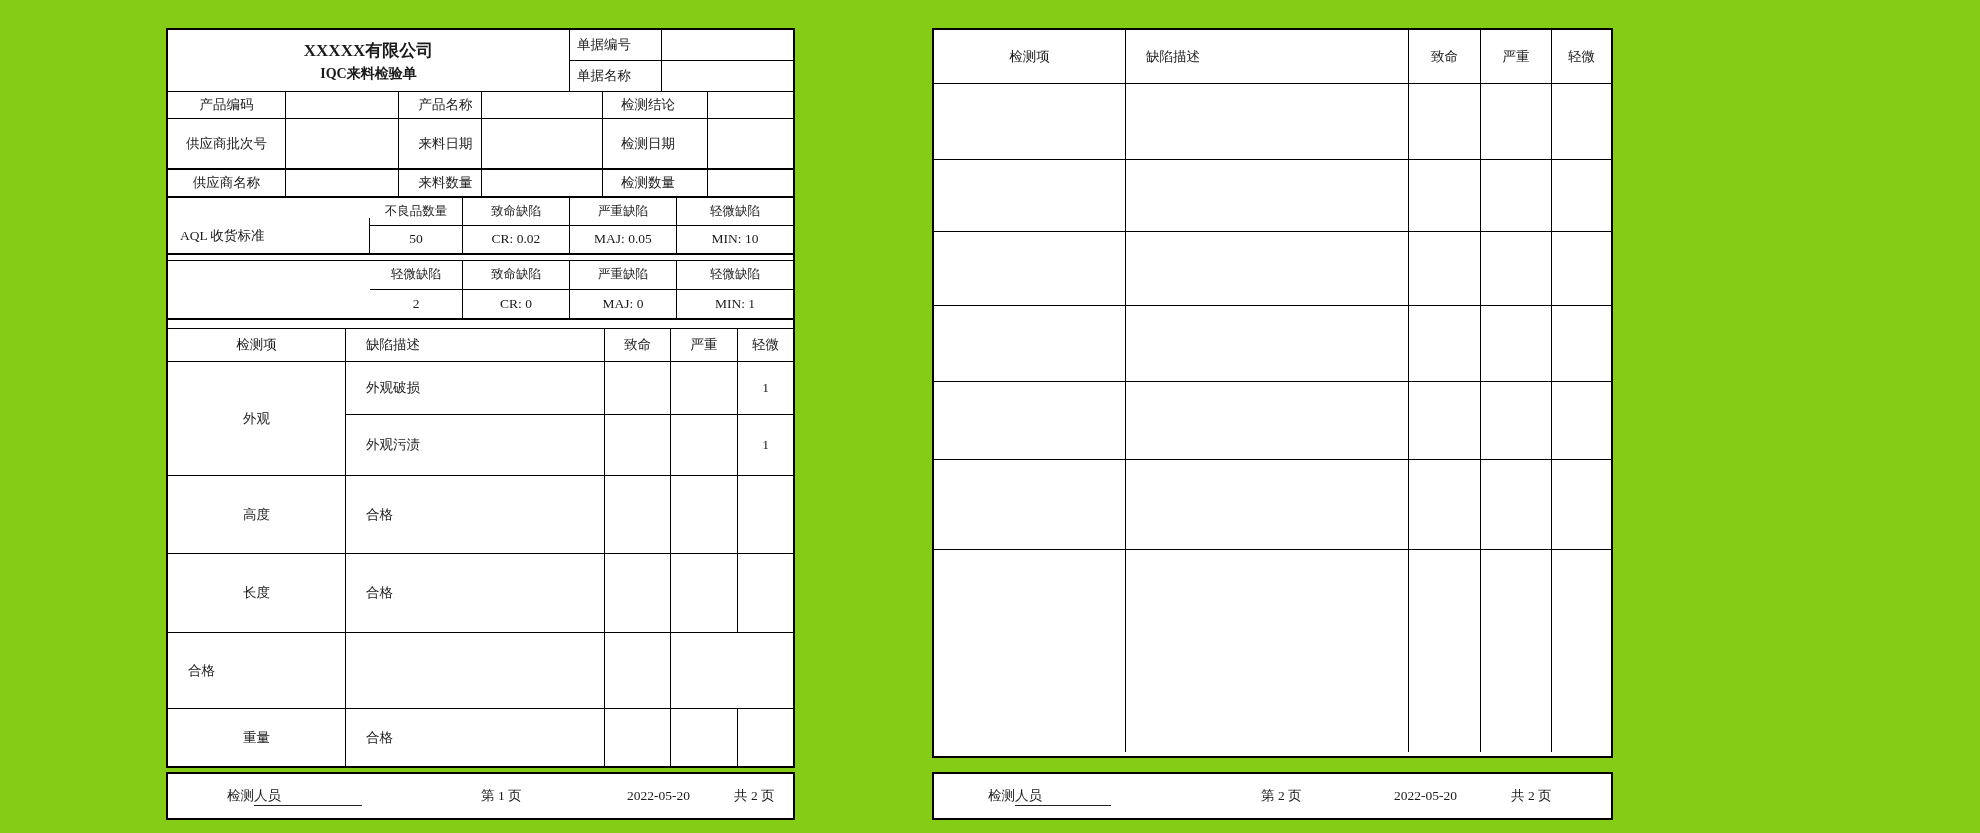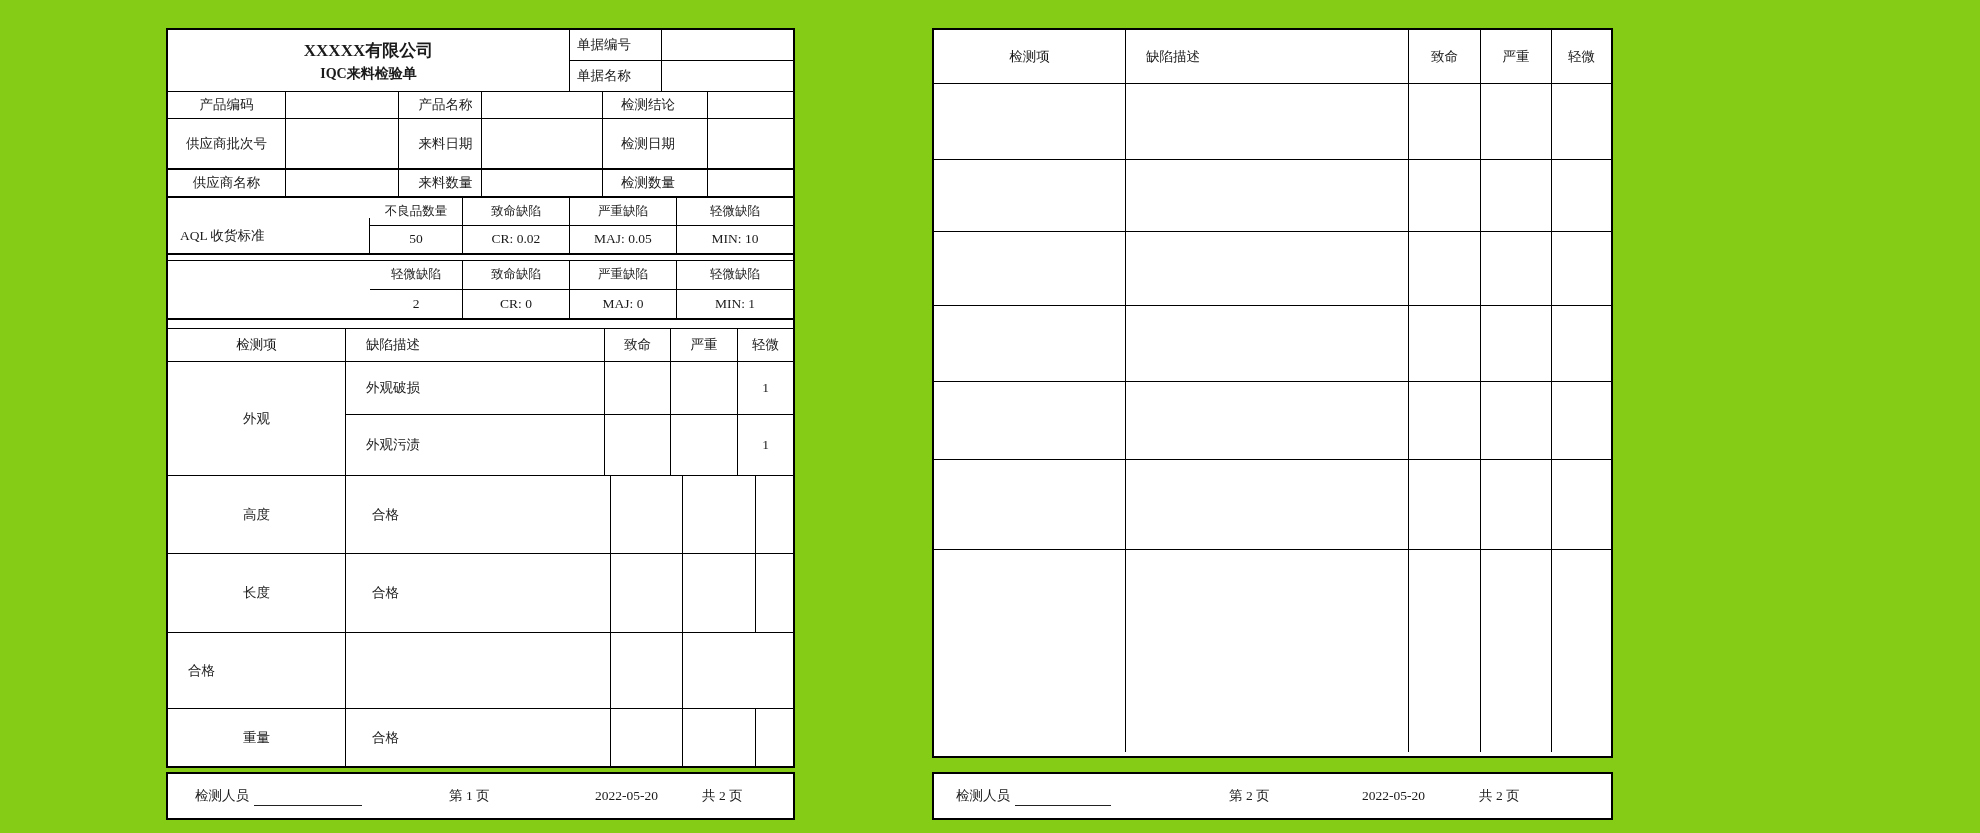--- a/index.html
+++ b/index.html
@@ -25,37 +25,37 @@
   .h27 { height:27px; } .h28 { height:28px; } .h51 { height:51px; }
   .bb2 { border-bottom:2px solid #000 !important; }
   .sec { display:grid; grid-template-columns:202px 93px 107px 107px 1fr; grid-template-rows:1fr 1fr; }
   .sec-aql { height:57px; border-bottom:2px solid #000; }
   .sec-res { height:60px; border-top:1px solid #000; border-bottom:2px solid #000; }
   .sec-label { grid-row:1/3; grid-column:1; border-right:1px solid #000;margin-top:20px; }
   .aql-pad { justify-content:flex-start; padding-left:12px; }
   .subhead { font-size:12.5px; }
   .gap5 { height:5px; } .gap8 { height:8px; }
   .det-head { display:grid; grid-template-columns:178px 259px 66px 67px 1fr; height:34px; border-bottom:1px solid #000; }
-  .det-row { display:grid; grid-template-columns:178px 259px 66px 67px 1fr; border-bottom:1px solid #000;gap:6px; }
+  .det-row { display:grid; grid-template-columns:178px 259px 66px 67px 1fr; border-bottom:1px solid #000; }
   .det-dbl { display:grid; grid-template-columns:178px 259px 66px 67px 1fr; grid-template-rows:53px 1fr; height:114px; border-bottom:1px solid #000; }
   .item-span { grid-row:1/3; grid-column:1; border-right:1px solid #000; }
   .desc { justify-content:flex-start; padding-left:20px; }
   .h78 { height:78px; } .h79 { height:79px; } .h76 { height:76px; } .h57 { height:57px; border-bottom:none; }
 
   
   .p2 { left:932px; top:28px; width:681px; height:730px; }
   .p2-head { display:grid; grid-template-columns:192px 283px 72px 71px 1fr; height:54px; border-bottom:1px solid #000; }
   .p2-row { display:grid; grid-template-columns:192px 283px 72px 71px 1fr; border-bottom:1px solid #000; }
   .r76 { height:76px; } .r72 { height:72px; } .r74 { height:74px; } .r78 { height:78px; } .r90 { height:90px; }
   .rlast { height:202px; border-bottom:none; }
 
   
   .footer { position:absolute; top:772px; height:48px; background:#fff; border:2px solid #000; font-size:13.5px; }
   .f1 { left:166px; width:629px; } .f2 { left:932px; width:681px; }
-  .fitem { position:absolute; top:50%; transform:translateY(-50%); white-space:nowrap; }
+  .fitem { position:absolute; top:50%; transform:translateY(-50%); white-space:nowrap;margin-left:32px; }
   .fline { position:absolute; border-bottom:1.5px solid #222; }
   .f1 .f-insp { left:27px; } .f1 .fline { left:86px; top:31px; width:108px; }
   .f1 .f-page { left:281px; } .f1 .f-date { left:427px; } .f1 .f-total { left:534px; }
   .f2 .f-insp { left:22px; } .f2 .fline { left:81px; top:31px; width:96px; }
   .f2 .f-page { left:295px; } .f2 .f-date { left:428px; } .f2 .f-total { left:545px; }
 </style>
 </head>
 <body>
 
 <div class="canvas">

